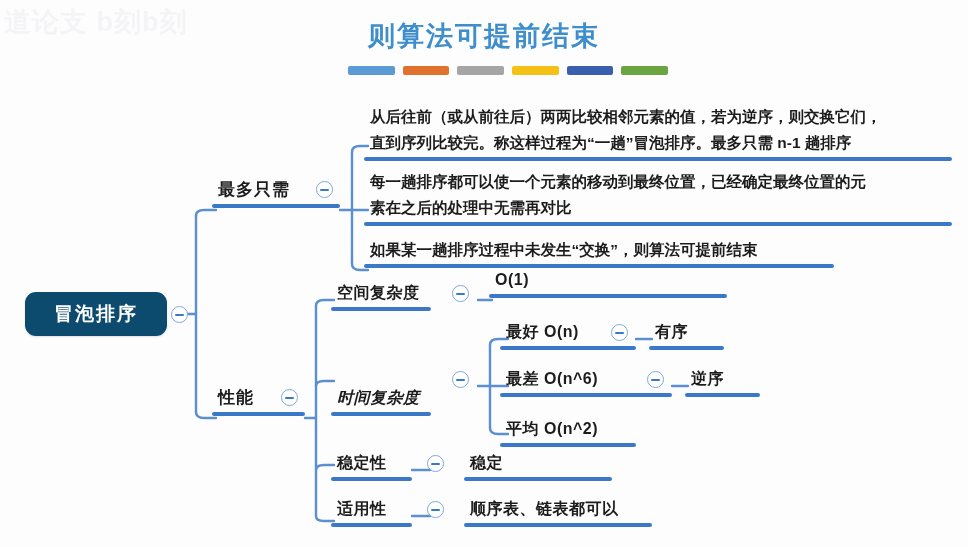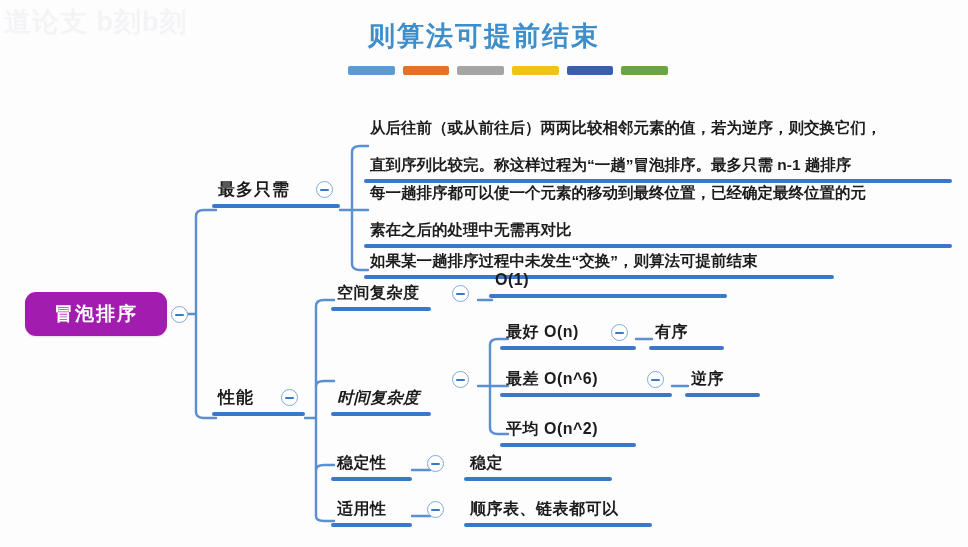--- a/index.html
+++ b/index.html
@@ -36,21 +36,21 @@
   }
   .bars span{flex:1;border-radius:2px;display:block;height:9px;}
 
   
   svg.links{position:absolute;left:0;top:0;width:968px;height:547px;pointer-events:none;}
 
   
   .root-node{
     position:absolute;left:25px;top:292px;
     width:142px;height:44px;
-    background:#a21caf;
+    background:#0c4a6e;
     border-radius:11px;
     color:#ffffff;
     font-size:19px;font-weight:bold;
     letter-spacing:2px;
     display:flex;align-items:center;justify-content:center;
     box-shadow:0 1px 2px rgba(0,0,0,.12);
   }
 
   
   .topic{position:absolute;}
@@ -61,21 +61,21 @@
     line-height:1.42;
     padding:0 4px 2px 6px;
   }
   .topic .ul{
     display:block;height:4px;border-radius:2px;
     background:#3b79c8;
   }
   .t-lvl1 .tx{font-size:17px;font-weight:bold;letter-spacing:1px;}
   .t-lvl2 .tx{font-size:16px;font-weight:bold;letter-spacing:.5px;}
   .t-lvl3 .tx{font-size:16px;font-weight:bold;letter-spacing:.5px;}
-  .t-para .tx{font-size:15.5px;font-weight:600;letter-spacing:0;line-height:1.55;margin-top:11px;}
+  .t-para .tx{font-size:15.5px;font-weight:600;letter-spacing:0;line-height:1.55;}
 
   
   .collapse{
     position:absolute;
     width:17px;height:17px;border-radius:50%;
     background:#ffffff;
     border:1.3px solid #7ea9d8;
     box-sizing:border-box;
   }
   .collapse::before{

